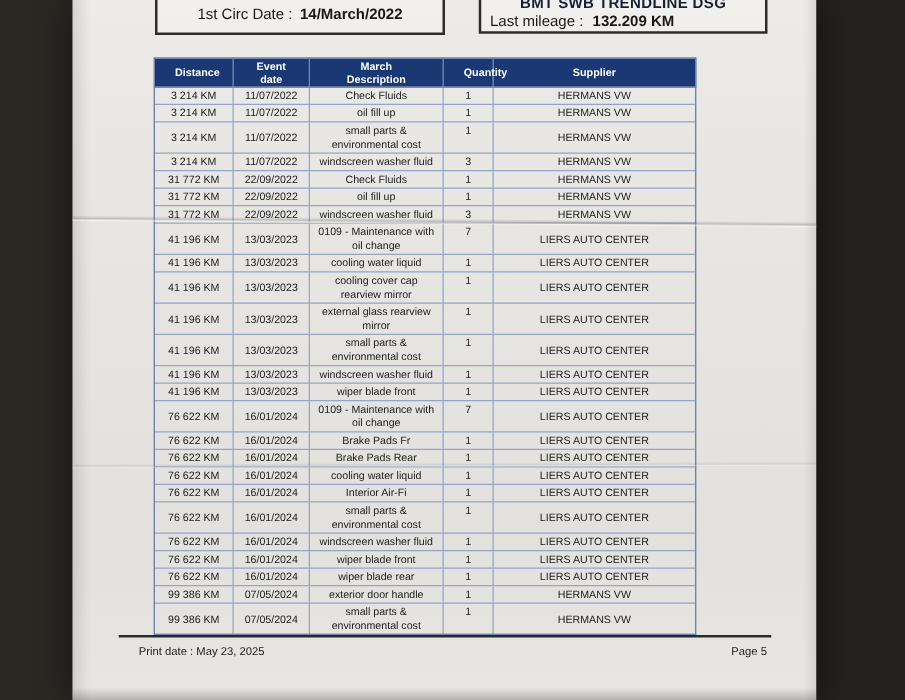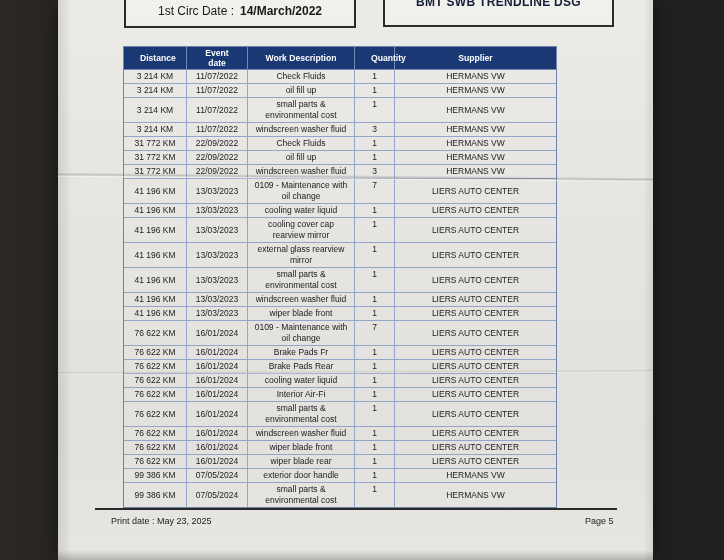--- a/index.html
+++ b/index.html
@@ -121,35 +121,39 @@
 <div class="screen">
   <div class="paper">
 
     <div class="info-box box-left">
       <span>1st Circ Date :</span>
       <b>14/March/2022</b>
     </div>
 
     <div class="info-box box-right">
       <div class="model-line">BMT SWB TRENDLINE DSG</div>
+      <div class="mileage-line">
+        <span>Last mileage :</span>
+        <b>132.209 KM</b>
+      </div>
     </div>
 
     <table class="svc">
       <colgroup>
         <col style="width:63px">
         <col style="width:61px">
         <col style="width:107px">
         <col style="width:40px">
         <col style="width:162px">
       </colgroup>
       <thead>
         <tr id="header-row">
             <th>Distance</th>
             <th>Event date</th>
-            <th>Work Description</th>
+            <th>March Description</th>
             <th>Quantity</th>
             <th>Supplier</th>
           </tr>
       </thead>
       <tbody id="table-body">
           <tr>
             <td class="c-distance">3 214 KM</td>
             <td class="c-event-date">11/07/2022</td>
             <td class="c-work-description">Check Fluids</td>
             <td class="c-quantity">1</td>

